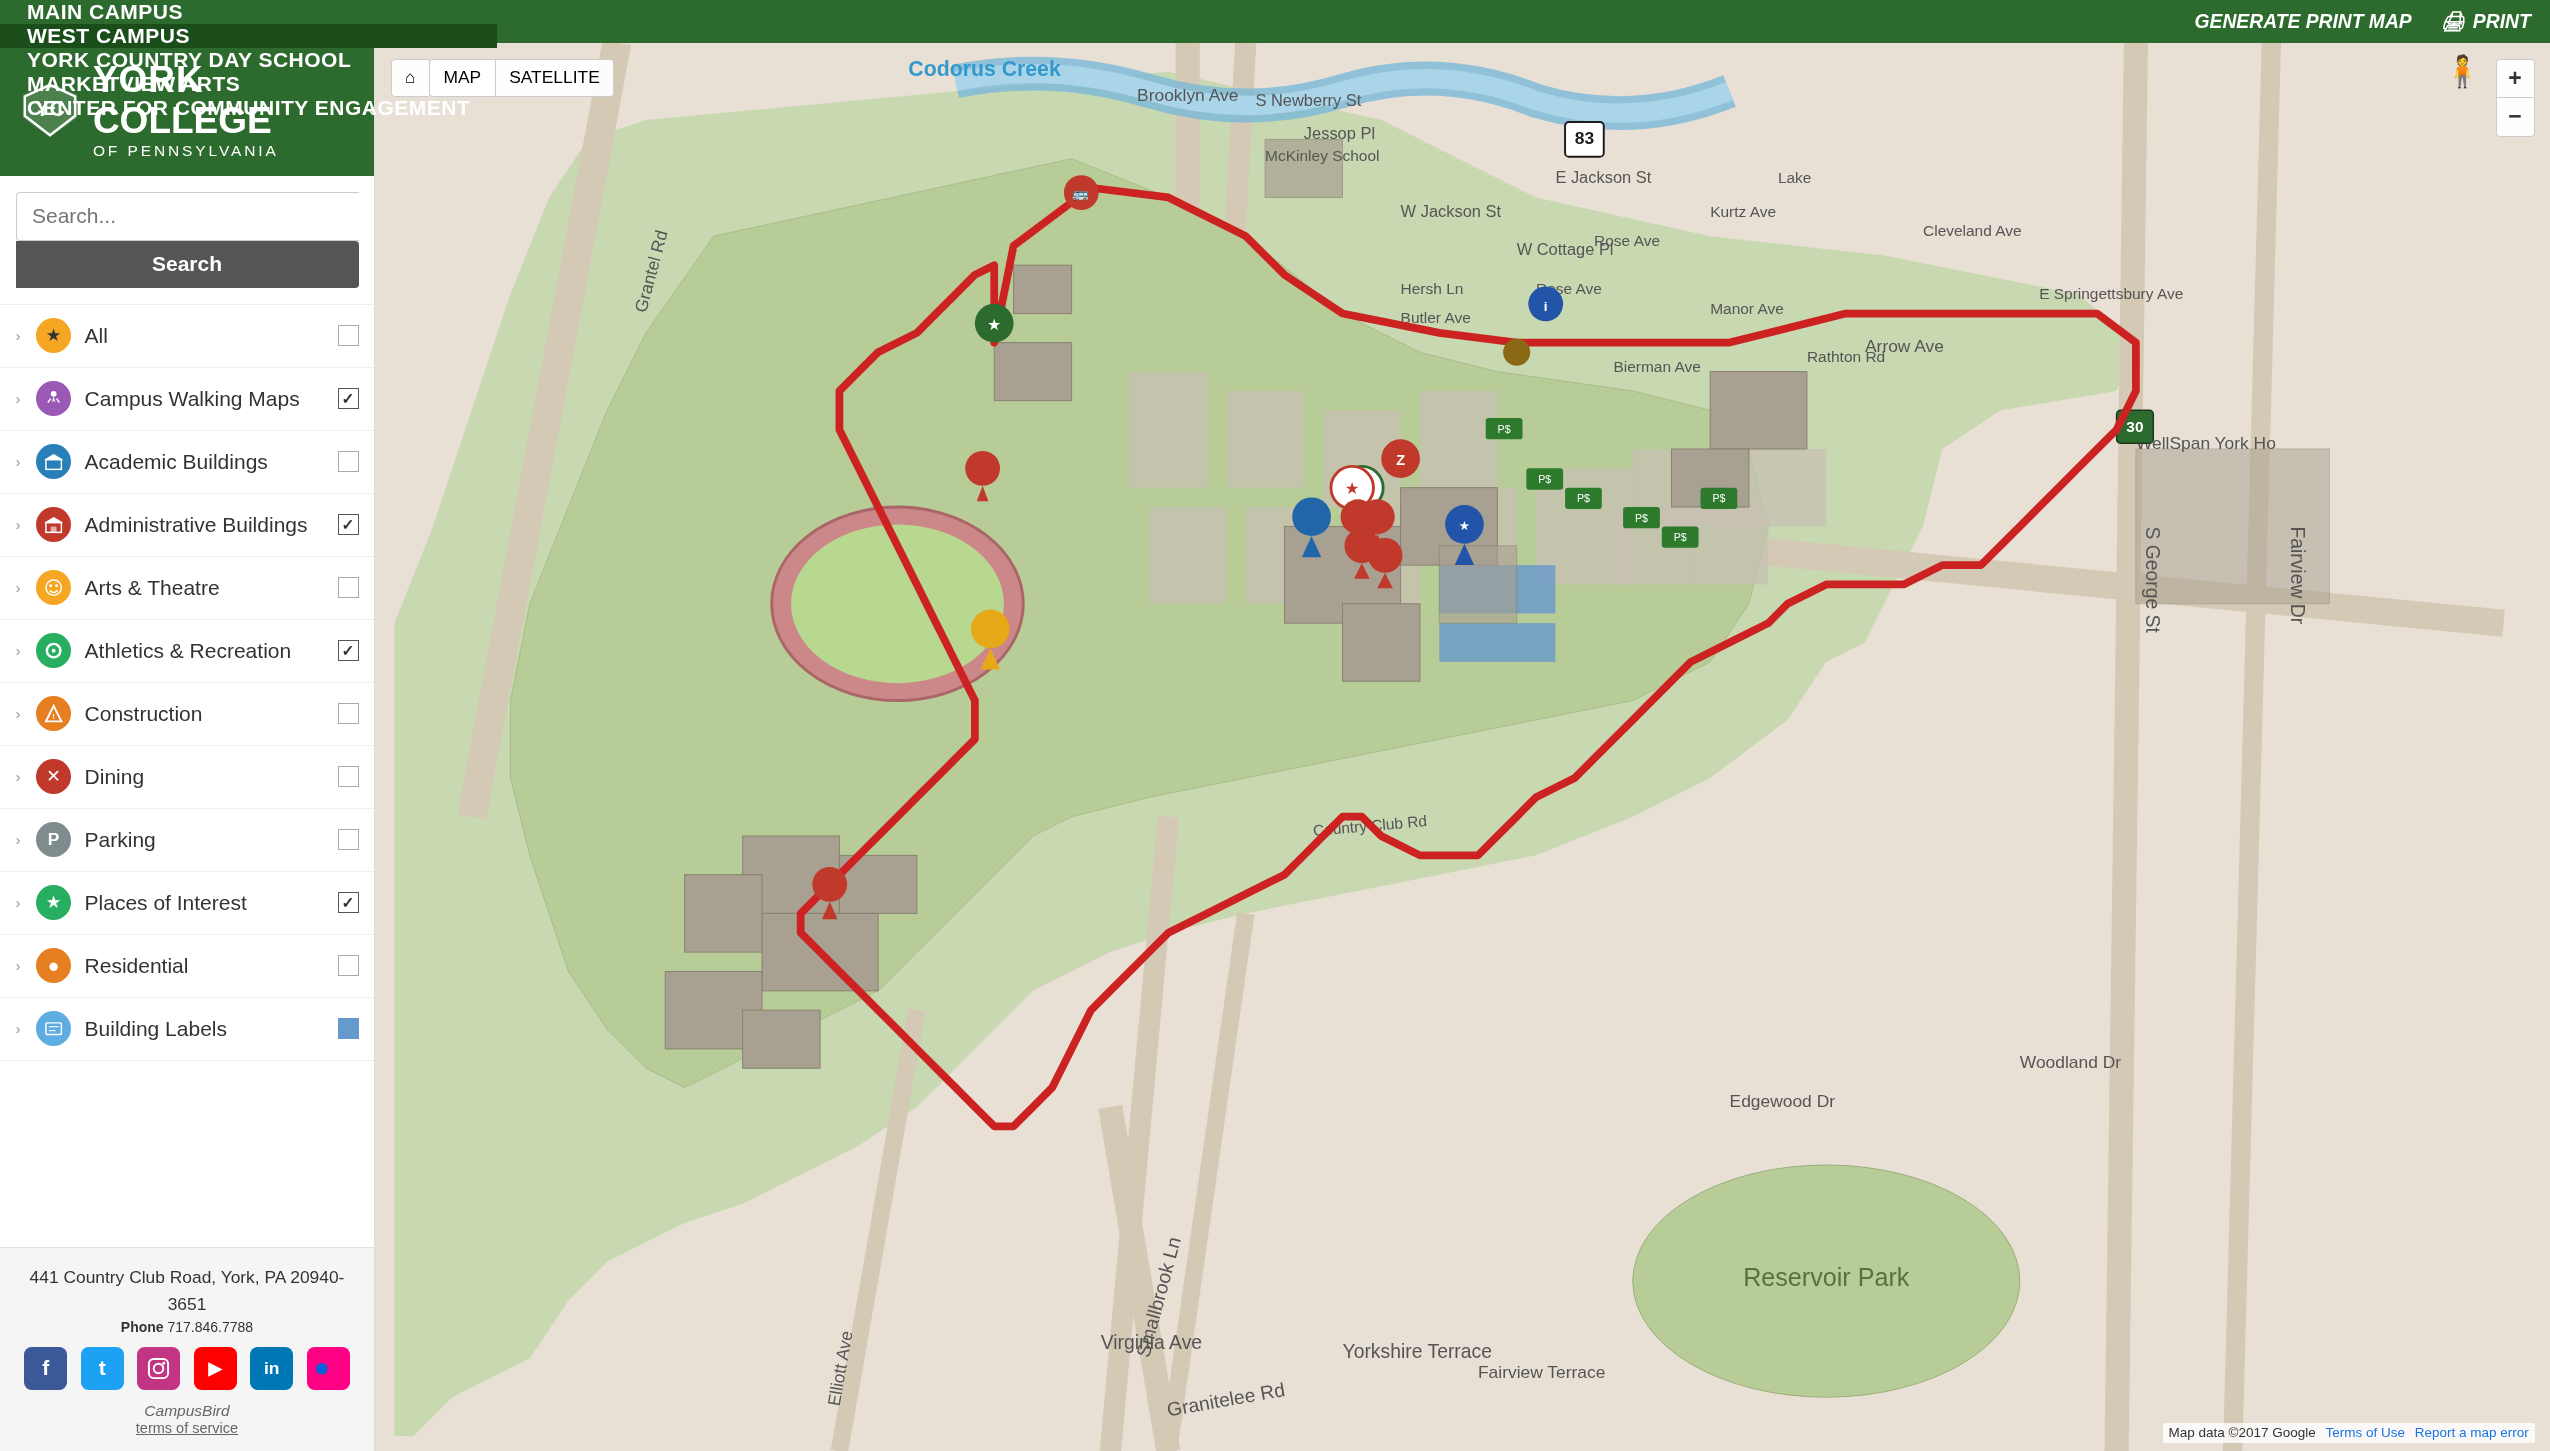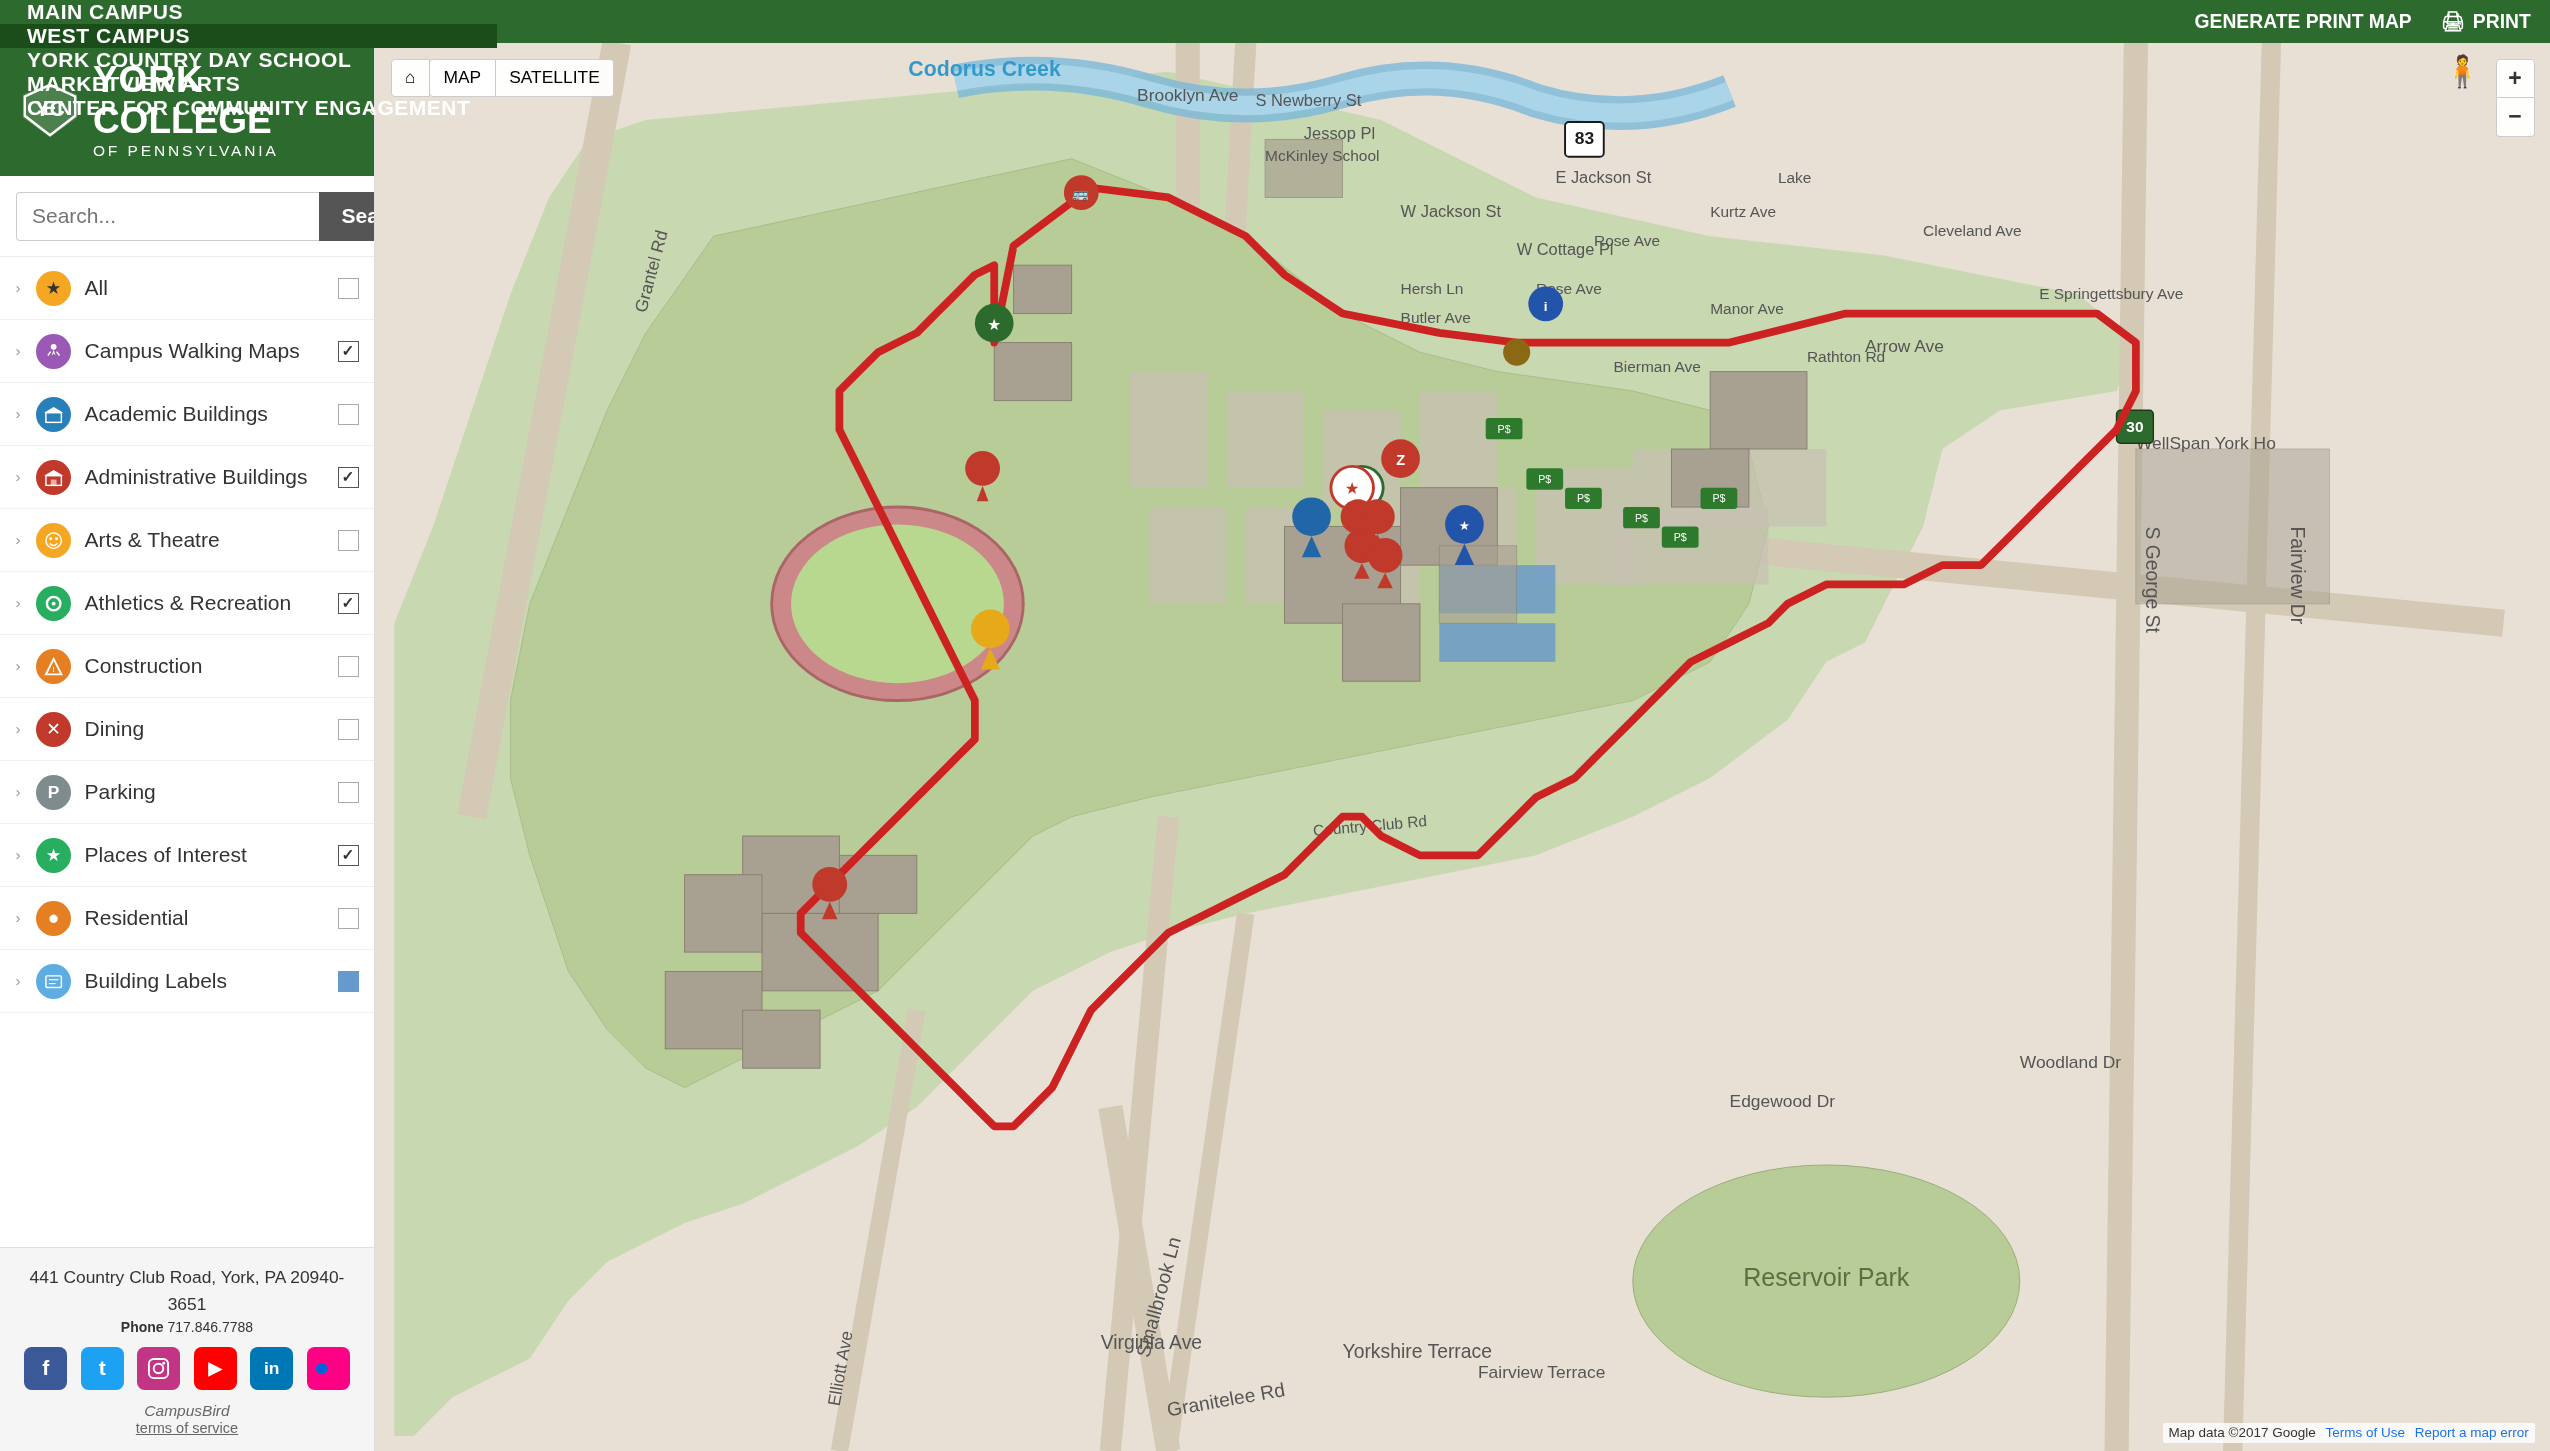--- a/index.html
+++ b/index.html
@@ -27,20 +27,21 @@
       text-transform: uppercase;
       letter-spacing: 0.5px;
     }
     .nav-tab.active { background: #1a4d1a; }
     .nav-right {
       margin-left: auto;
       display: flex;
       align-items: center;
       padding: 0 19.3px;
       gap: 29px;
+      font-style: italic;
     }
     .nav-right-btn {
       color: #fff;
       font-size: 19.3px;
       font-weight: bold;
       cursor: pointer;
       text-transform: uppercase;
       display: flex;
       align-items: center;
       gap: 7.7px;
@@ -105,20 +106,21 @@
     }
 
     
     #search-area {
       padding: 15.5px 15.5px;
       border-bottom: 1px solid #eee;
     }
     .search-row {
       display: flex;
       gap: 0;
+      flex-direction: column;
     }
     .search-input {
       flex: 1;
       padding: 11.6px 15.5px;
       border: 1px solid #ccc;
       border-right: none;
       border-radius: 3.9px 0 0 3.9px;
       font-size: 21px;
       color: #999;
       outline: none;

